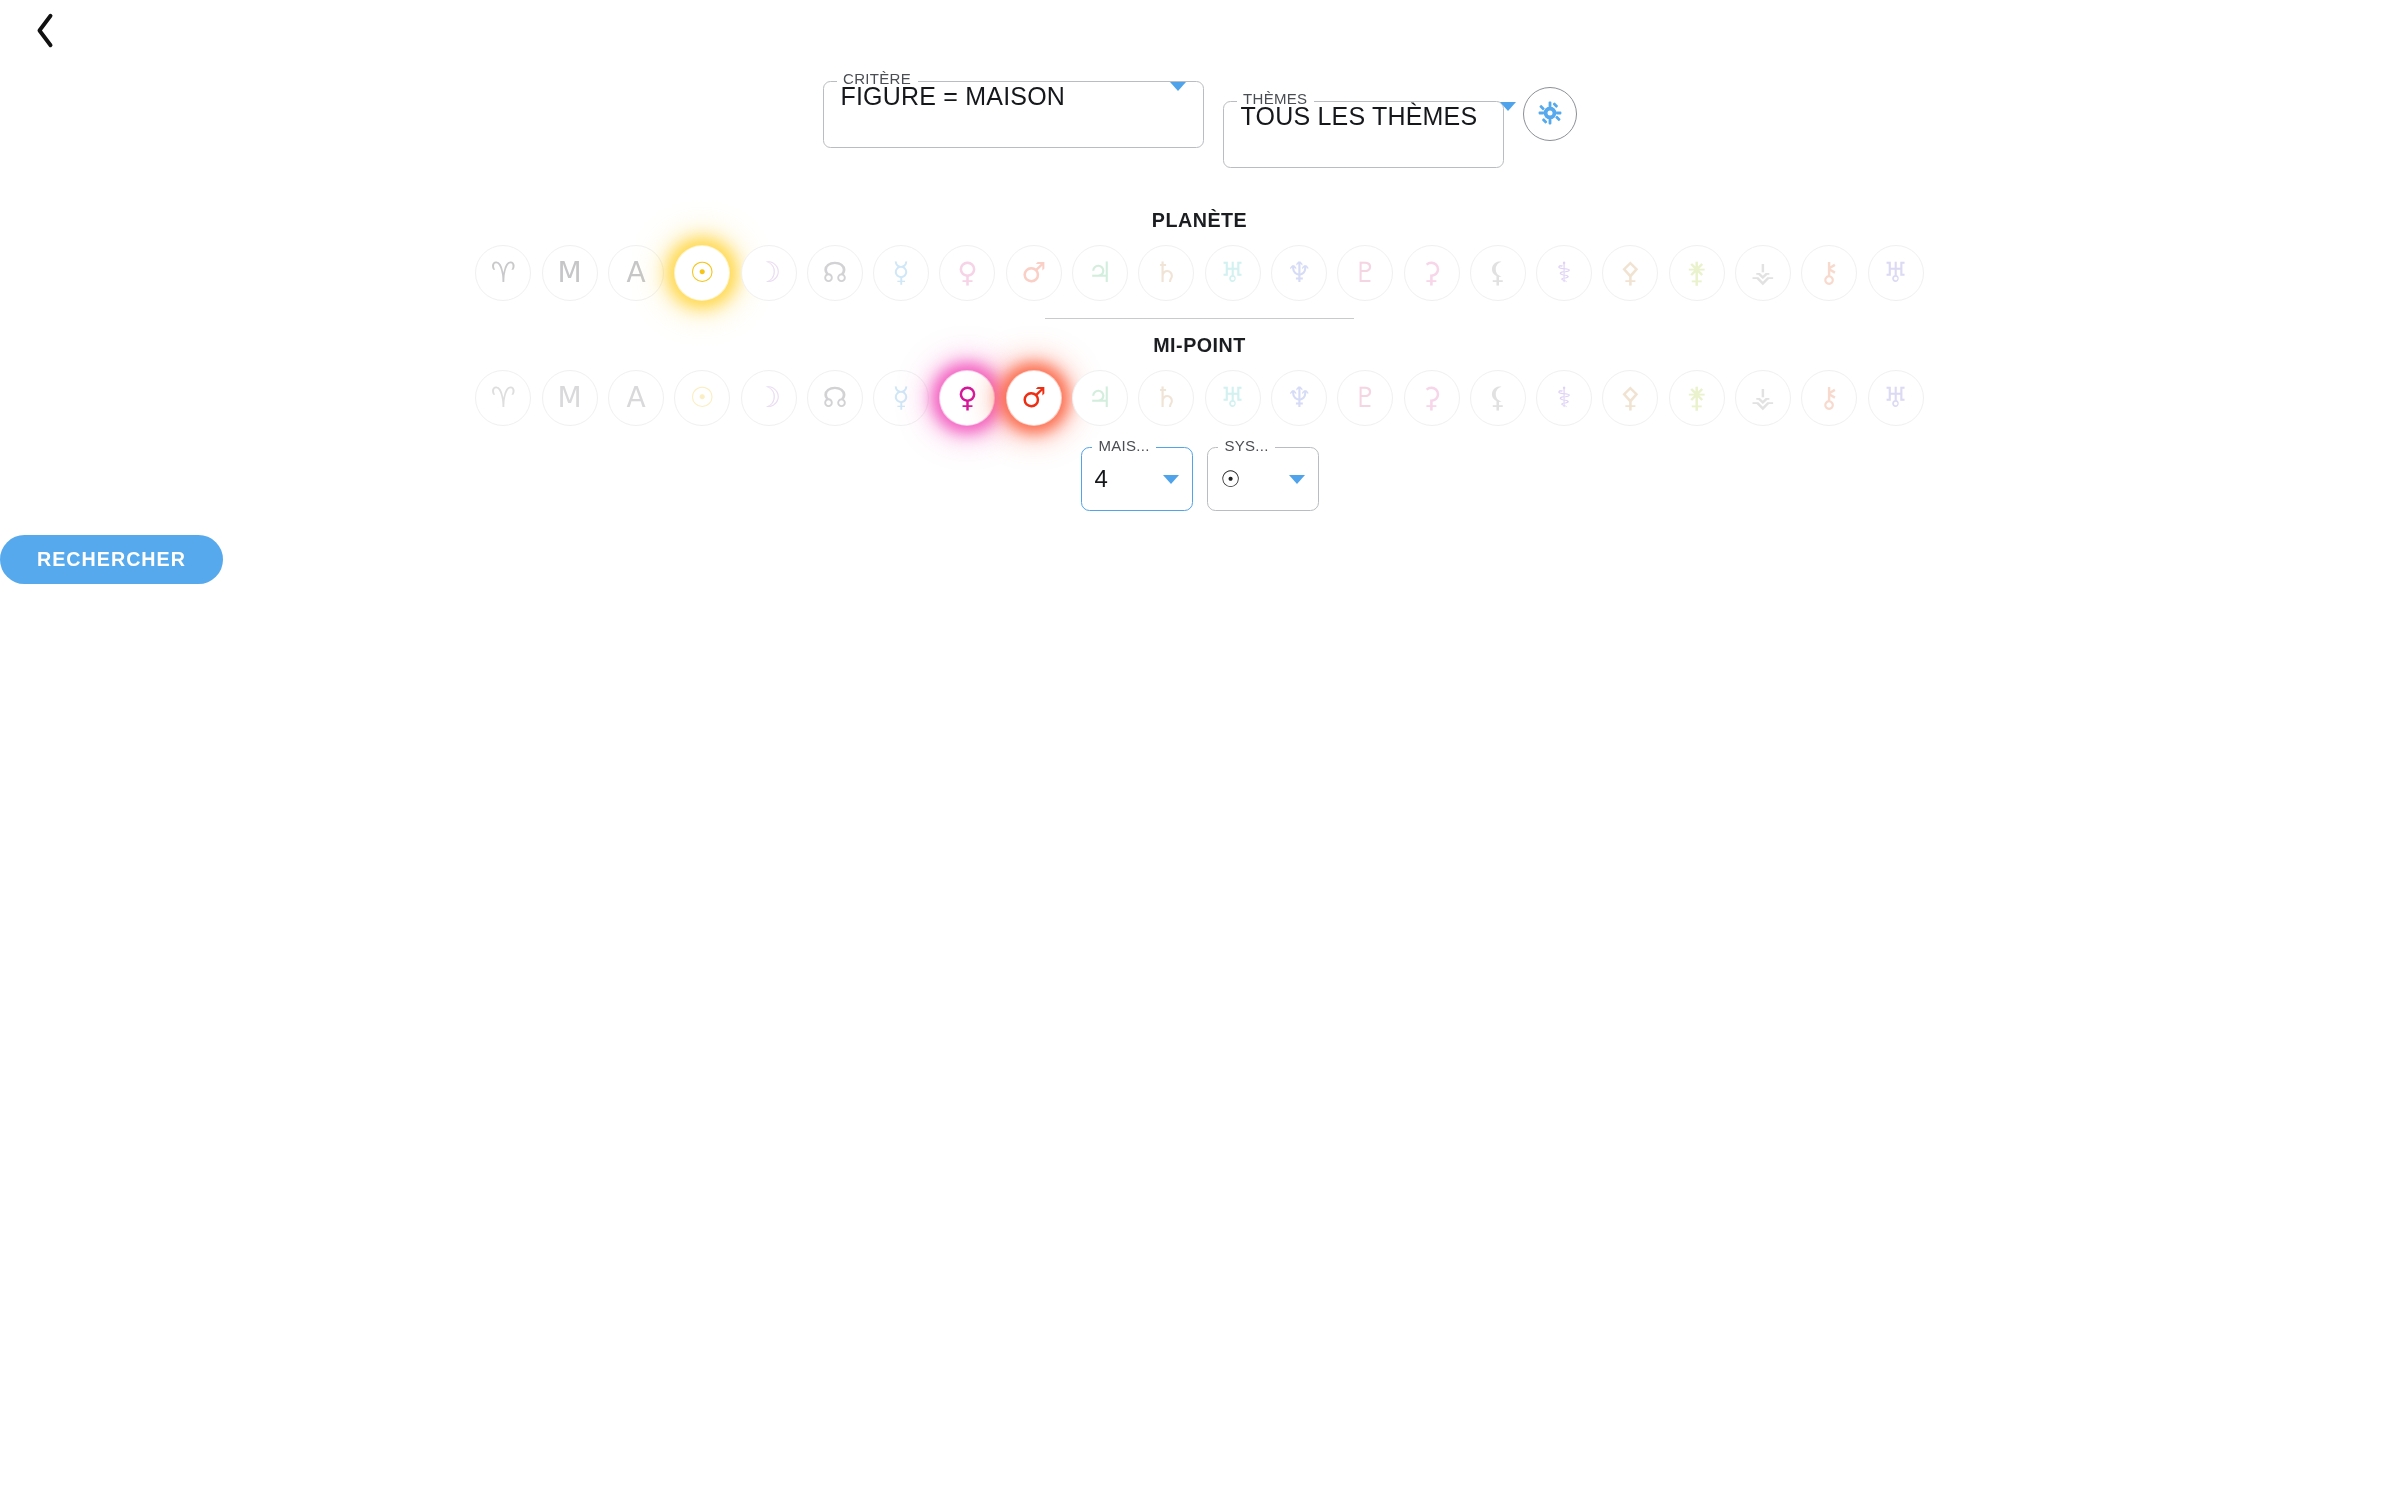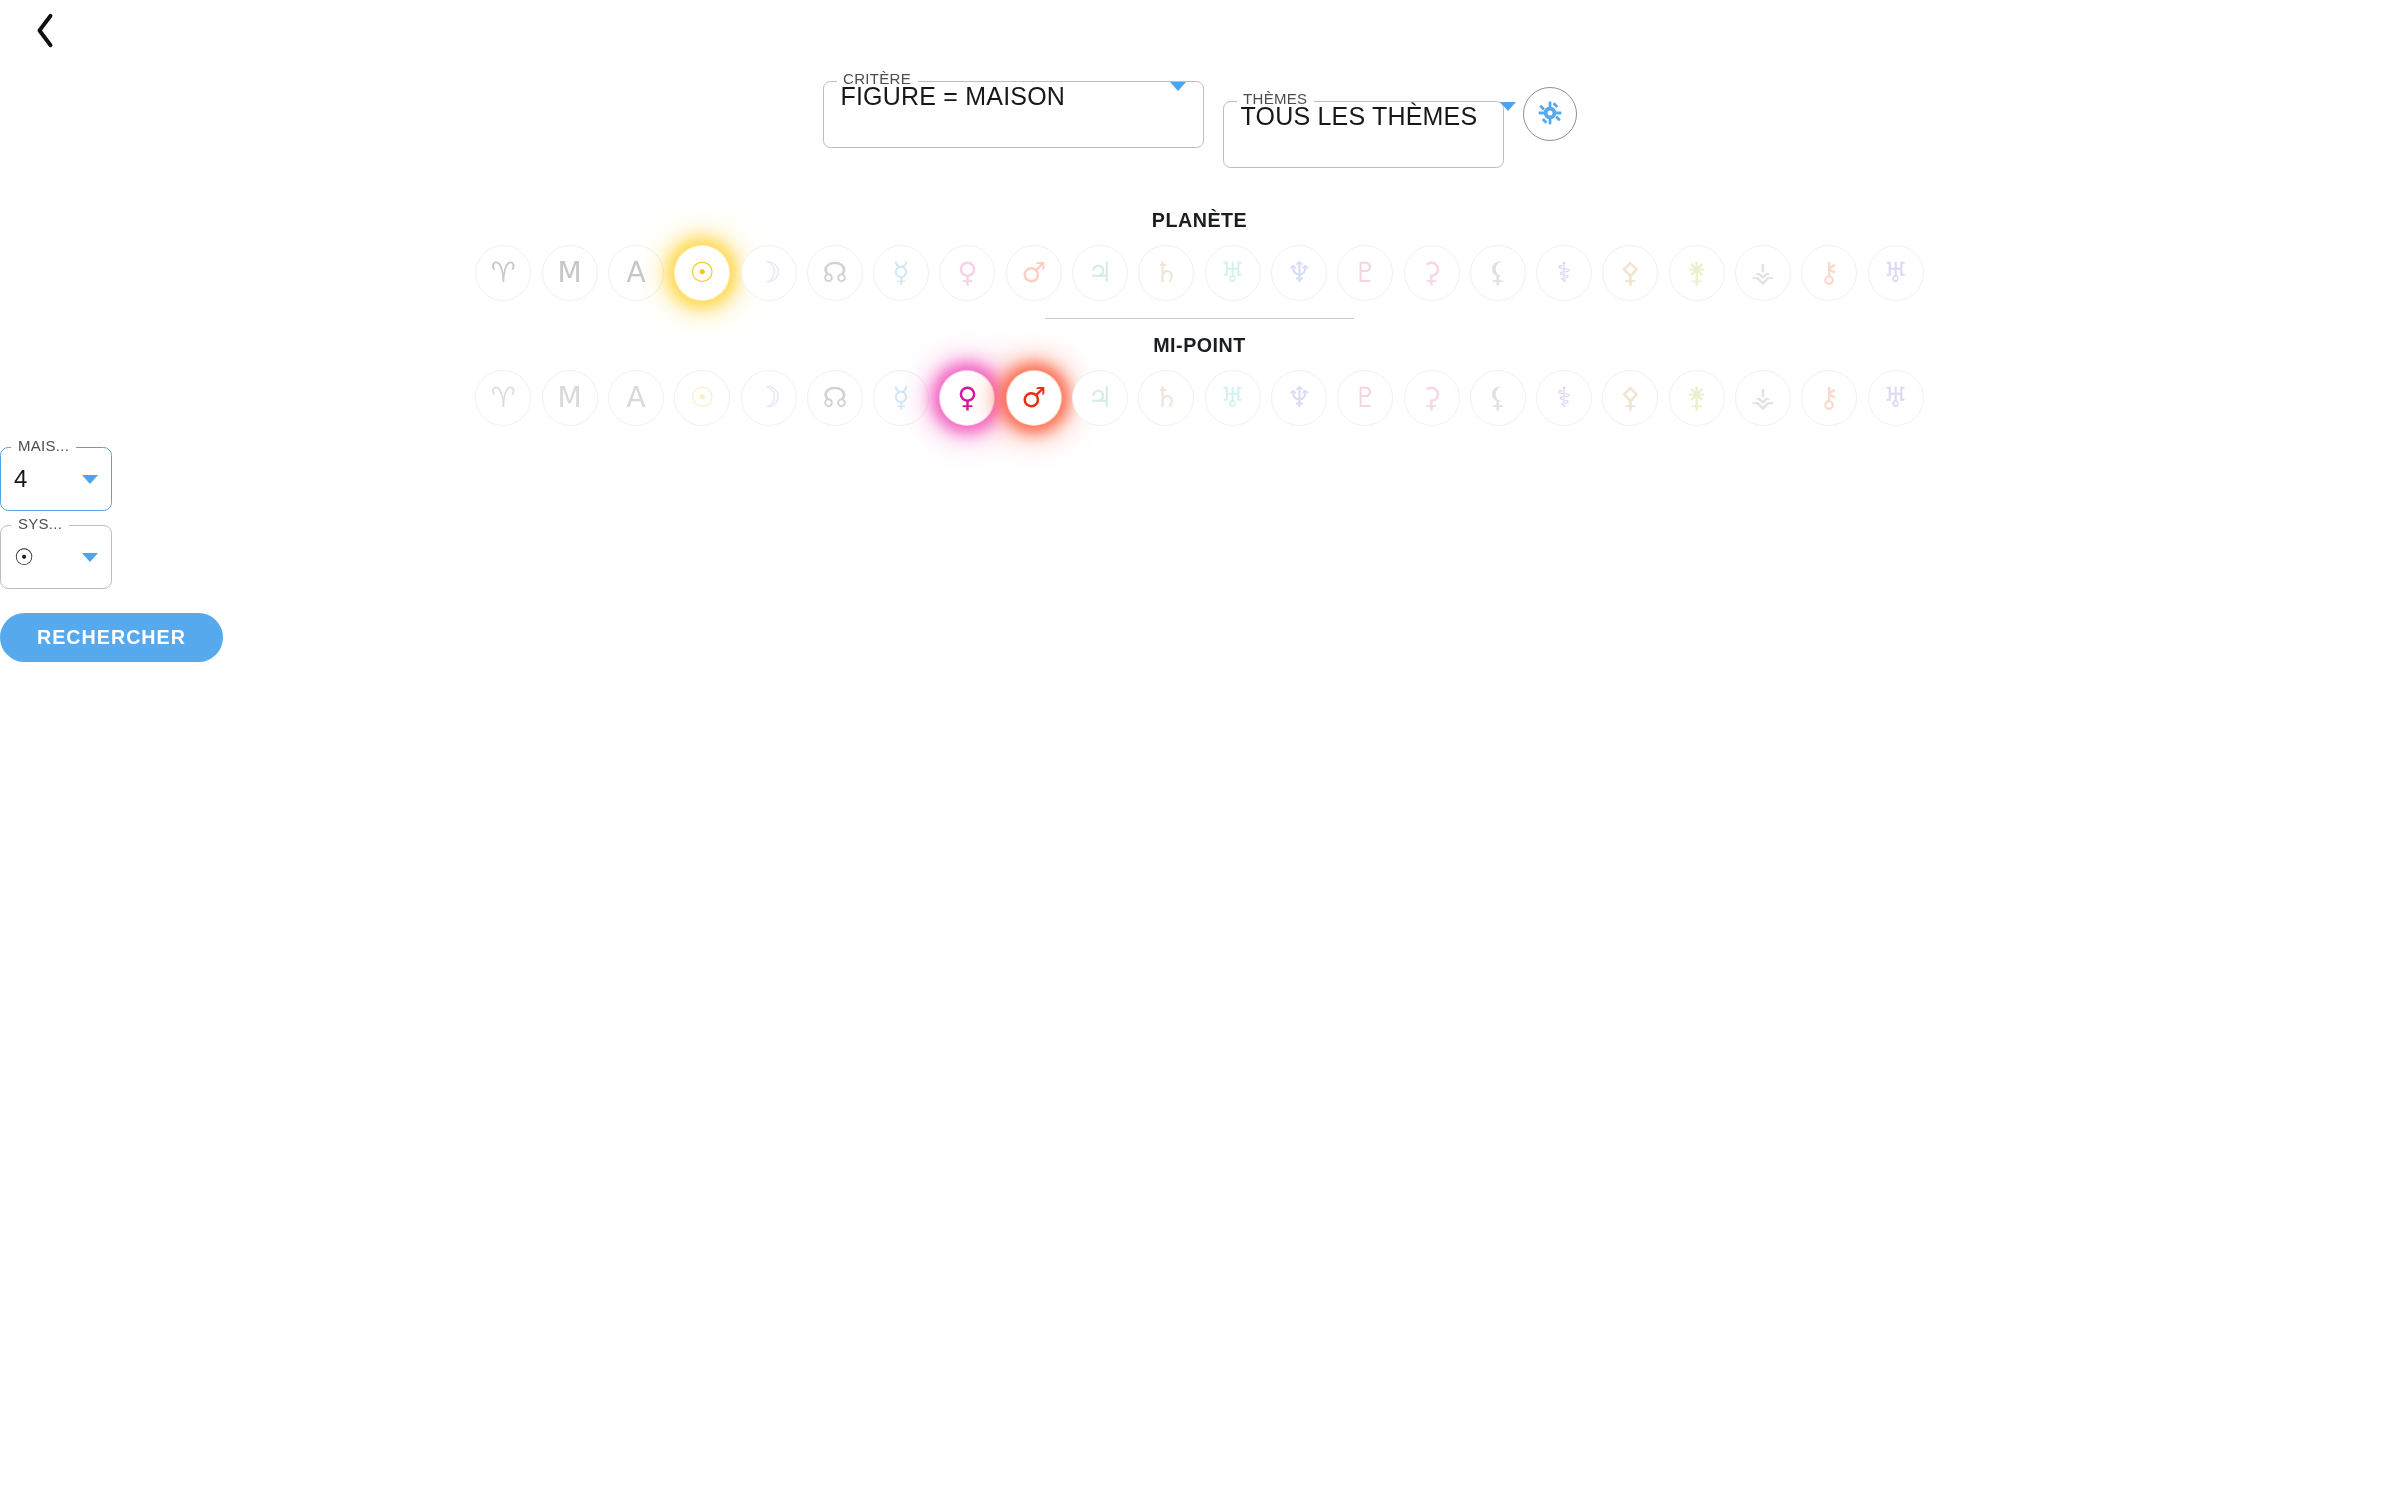--- a/index.html
+++ b/index.html
@@ -169,21 +169,20 @@
     background: #c9cacc;
   }
 
   
   .selects-row {
     display: flex;
     justify-content: center;
     align-items: flex-start;
     gap: 14px;
     margin-top: 20.6px;
-    flex-direction: column;
   }
   .small-field {
     position: relative;
     border: 1.9px solid #b9bcc0;
     border-radius: 8.4px;
     background: #fff;
     box-sizing: border-box;
     height: 64px;
     width: 112px;
     display: flex;

